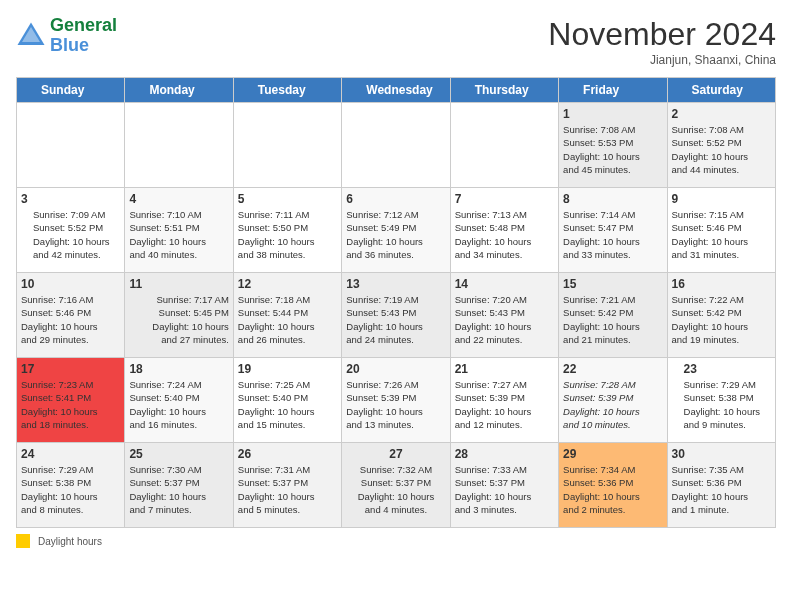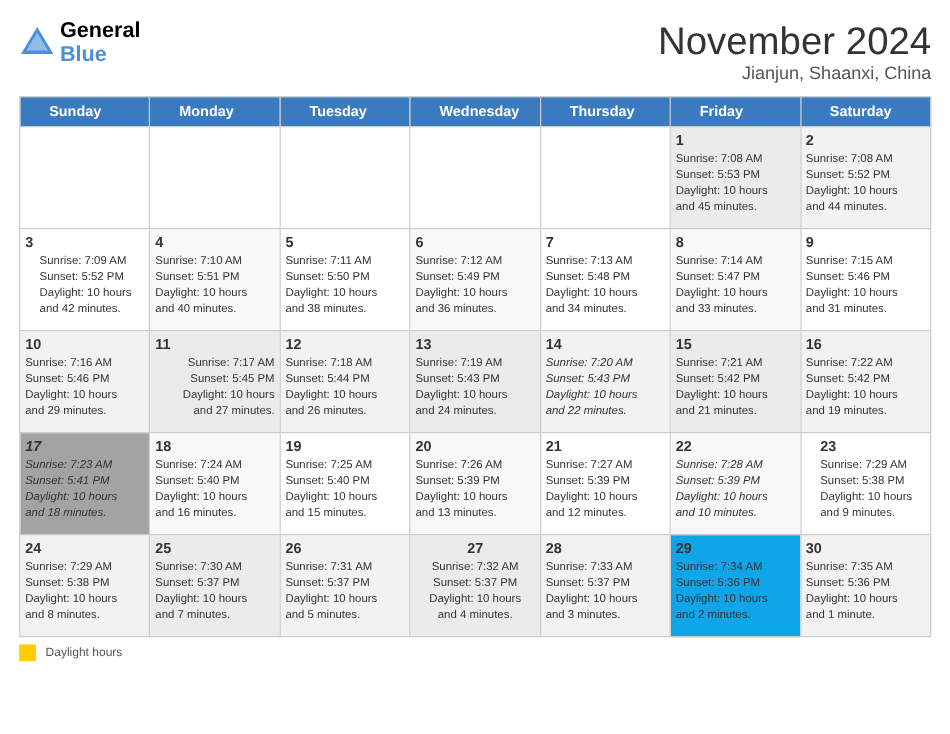--- a/index.html
+++ b/index.html
@@ -21,36 +21,36 @@
       align-items: center;
       gap: 4px;
     }
     .logo-text {
       font-size: 18px;
       font-weight: bold;
       color: #333;
       line-height: 1.1;
     }
     .logo-text span {
-      color: #000000;
+      color: #15803d;
     }
     .logo-icon {
       width: 30px;
       height: 30px;
     }
     .title-area {
       text-align: right;
     }
     .month-title {
       font-size: 32px;
       color: #333;
       font-weight: normal;
     }
     .location {
-      font-size: 15px;
+      font-size: 12px;
       color: #555;
     }
     table {
       width: 100%;
       border-collapse: collapse;
       table-layout: fixed;
     }
     th {
       background-color: #3a7abf;
       color: white;
@@ -241,42 +241,42 @@
         </td>
         <td style="background: rgb(235, 235, 235);">
           <span class="day-num">13</span>
           <div class="day-info" style="white-space: pre-line;">Sunrise: 7:19 AM
 Sunset: 5:43 PM
 Daylight: 10 hours
 and 24 minutes.</div>
         </td>
         <td style="background: rgb(242, 242, 242);">
           <span class="day-num">14</span>
-          <div class="day-info" style="white-space: pre-line; font-style: italic;">Sunrise: 7:20 AM
+          <div class="day-info" style="white-space: pre-line;">Sunrise: 7:20 AM
 Sunset: 5:43 PM
 Daylight: 10 hours
 and 22 minutes.</div>
         </td>
         <td style="background: rgb(235, 235, 235); margin-left: 48px;">
           <span class="day-num">15</span>
           <div class="day-info" style="white-space: pre-line;">Sunrise: 7:21 AM
 Sunset: 5:42 PM
 Daylight: 10 hours
 and 21 minutes.</div>
         </td>
         <td style="background: rgb(242, 242, 242);">
           <span class="day-num">16</span>
           <div class="day-info" style="white-space: pre-line;">Sunrise: 7:22 AM
 Sunset: 5:42 PM
 Daylight: 10 hours
 and 19 minutes.</div>
         </td>
       </tr>
       <tr>
-        <td style="background: #a3a3a3; font-style: italic;">
+        <td style="background: #ef4444;">
           <span class="day-num">17</span>
           <div class="day-info" style="white-space: pre-line;">Sunrise: 7:23 AM
 Sunset: 5:41 PM
 Daylight: 10 hours
 and 18 minutes.</div>
         </td>
         <td style="background: rgb(248, 248, 248);">
           <span class="day-num">18</span>
           <div class="day-info" style="white-space: pre-line;">Sunrise: 7:24 AM
 Sunset: 5:40 PM
@@ -348,21 +348,21 @@
 Daylight: 10 hours
 and 4 minutes.</div>
         </td>
         <td style="background: rgb(242, 242, 242);">
           <span class="day-num">28</span>
           <div class="day-info" style="white-space: pre-line;">Sunrise: 7:33 AM
 Sunset: 5:37 PM
 Daylight: 10 hours
 and 3 minutes.</div>
         </td>
-        <td style="background: #0ea5e9; margin-top: 22px;">
+        <td style="background: #fdba74; margin-top: 22px;">
           <span class="day-num">29</span>
           <div class="day-info" style="white-space: pre-line;">Sunrise: 7:34 AM
 Sunset: 5:36 PM
 Daylight: 10 hours
 and 2 minutes.</div>
         </td>
         <td style="background: rgb(242, 242, 242);">
           <span class="day-num">30</span>
           <div class="day-info" style="white-space: pre-line;">Sunrise: 7:35 AM
 Sunset: 5:36 PM

